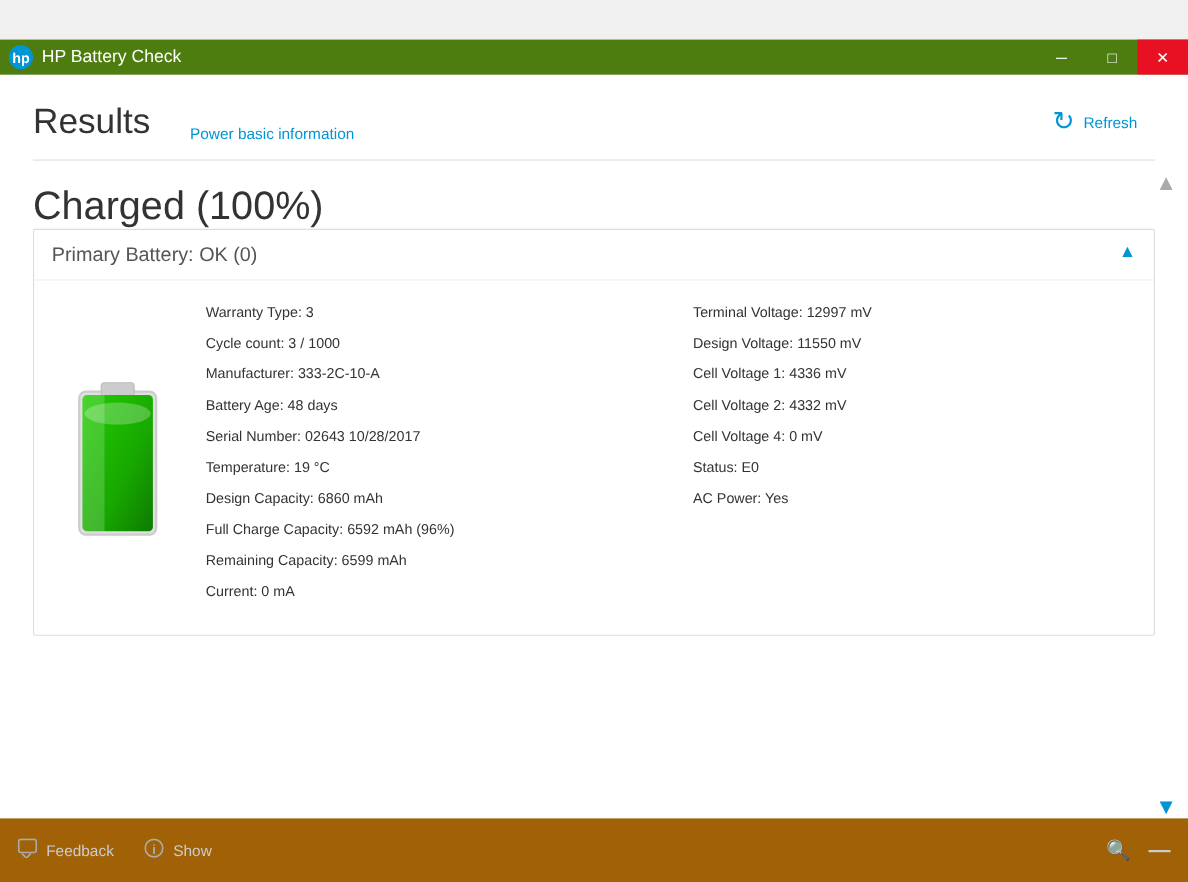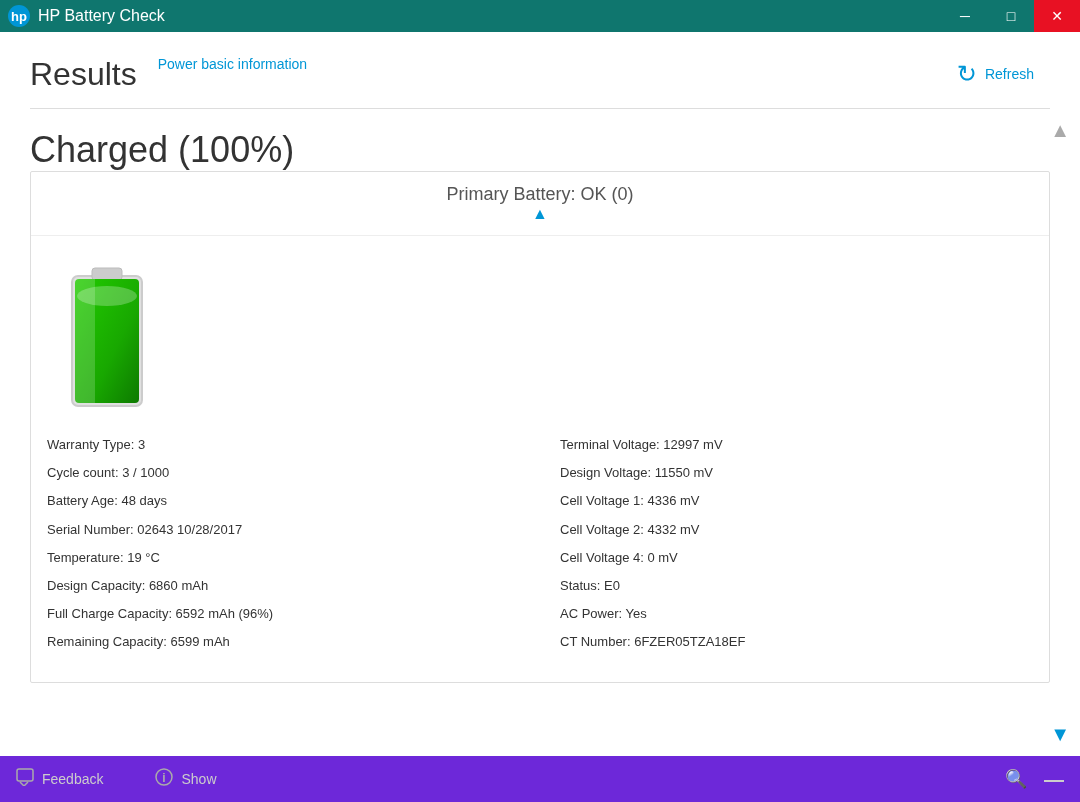--- a/index.html
+++ b/index.html
@@ -8,27 +8,28 @@
       background: #f0f0f0;
       width: 1080px;
       height: 802px;
       overflow: hidden;
       display: flex;
       flex-direction: column;
     }
 
     
     .title-bar {
-      background: #0f766e;
+      background: #4d7c0f;
       height: 32px;
       display: flex;
       align-items: center;
       justify-content: space-between;
       padding: 0 0 0 8px;
       flex-shrink: 0;
+      margin-top: 36px;
     }
     .title-bar-left {
       display: flex;
       align-items: center;
       gap: 8px;
     }
     .hp-logo {
       width: 22px;
       height: 22px;
     }
@@ -65,22 +66,22 @@
 
     
     .header {
       padding: 20px 30px 0 30px;
       display: flex;
       align-items: center;
       justify-content: space-between;
     }
     .header-left {
       display: flex;
-      align-items: flex-start;
-      gap: 21px;
+      align-items: flex-end;
+      gap: 36px;
     }
     .results-title {
       font-size: 32px;
       font-weight: 300;
       color: #333;
     }
     .show-basic-link {
       color: #0096d6;
       font-size: 14px;
       cursor: pointer;
@@ -127,44 +128,42 @@
     }
 
     .battery-section {
       border: 1px solid #ddd;
       border-radius: 2px;
       position: relative;
     }
 
     .battery-section-header {
       display: flex;
-      align-items: center;
+      align-items: flex-start;
       justify-content: space-between;
       padding: 12px 16px;
       border-bottom: 1px solid #eee;
-      flex-direction: column;
     }
 
     .primary-battery-label {
       font-size: 18px;
       color: #555;
       font-weight: 400;
     }
 
     .collapse-icon {
       color: #0096d6;
       font-size: 16px;
       cursor: pointer;
     }
 
     .battery-details {
       display: flex;
       padding: 20px 16px;
       gap: 20px;
-      flex-direction: column;
     }
 
     .battery-image-container {
       width: 120px;
       flex-shrink: 0;
       display: flex;
       align-items: center;
       justify-content: center;
     }
 
@@ -202,26 +201,26 @@
     .scroll-down {
       position: absolute;
       right: 10px;
       bottom: 10px;
       color: #0096d6;
       font-size: 20px;
     }
 
     
     .footer {
-      height: 46px;
-      background: #6d28d9;
+      height: 58px;
+      background: #a16207;
       display: flex;
       align-items: center;
       padding: 0 16px;
-      gap: 52px;
+      gap: 28px;
       flex-shrink: 0;
     }
 
     .footer-btn {
       display: flex;
       align-items: center;
       gap: 8px;
       color: #cccccc;
       font-size: 14px;
       cursor: pointer;
@@ -314,36 +313,37 @@
                 <stop offset="100%" style="stop-color:#0d7a00;stop-opacity:1"></stop>
               </linearGradient>
             </defs>
           </svg>
         </div>
 
         <div class="battery-info-columns">
           <div class="info-column">
             <div class="info-item">Warranty Type: 3</div>
             <div class="info-item">Cycle count: 3 / 1000</div>
+            <div class="info-item">Manufacturer: 333-2C-10-A</div>
             <div class="info-item">Battery Age: 48 days</div>
             <div class="info-item">Serial Number: 02643 10/28/2017</div>
             <div class="info-item">Temperature: 19 °C</div>
             <div class="info-item">Design Capacity: 6860 mAh</div>
             <div class="info-item">Full Charge Capacity: 6592 mAh (96%)</div>
             <div class="info-item">Remaining Capacity: 6599 mAh</div>
+            <div class="info-item">Current: 0 mA</div>
           </div>
           <div class="info-column">
             <div class="info-item">Terminal Voltage: 12997 mV</div>
             <div class="info-item">Design Voltage: 11550 mV</div>
             <div class="info-item">Cell Voltage 1: 4336 mV</div>
             <div class="info-item">Cell Voltage 2: 4332 mV</div>
             <div class="info-item">Cell Voltage 4: 0 mV</div>
             <div class="info-item">Status: E0</div>
             <div class="info-item">AC Power: Yes</div>
-            <div class="info-item">CT Number: 6FZER05TZA18EF</div>
           </div>
         </div>
       </div>
     </div>
 
     <span class="scroll-up">▲</span>
     <span class="scroll-down" style="position:fixed;right:10px;bottom:56px;color:#0096d6;font-size:20px;">▼</span>
   </div>
 </div>
 

